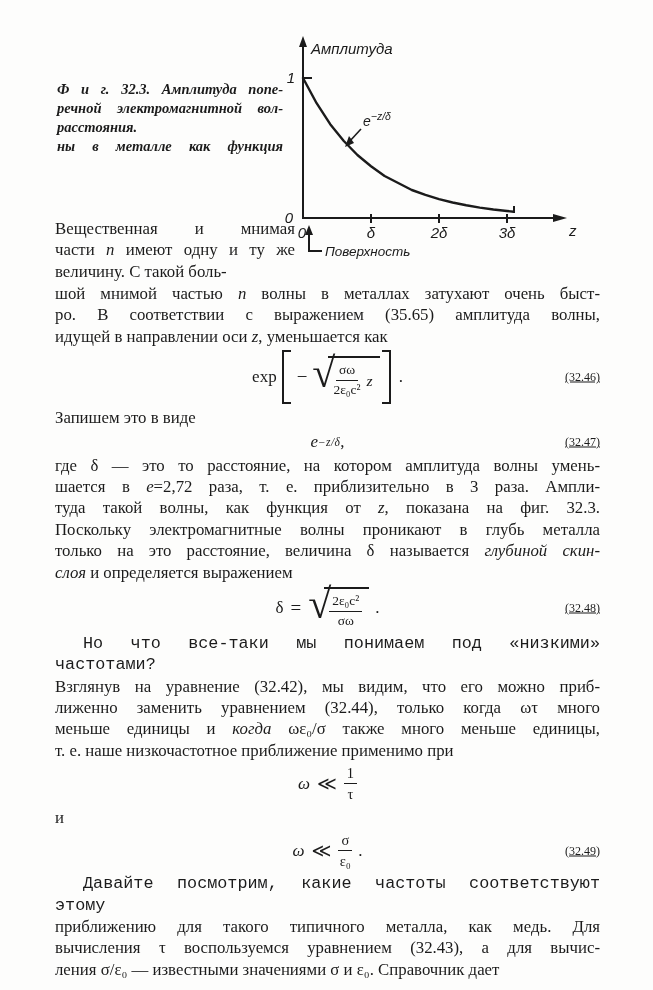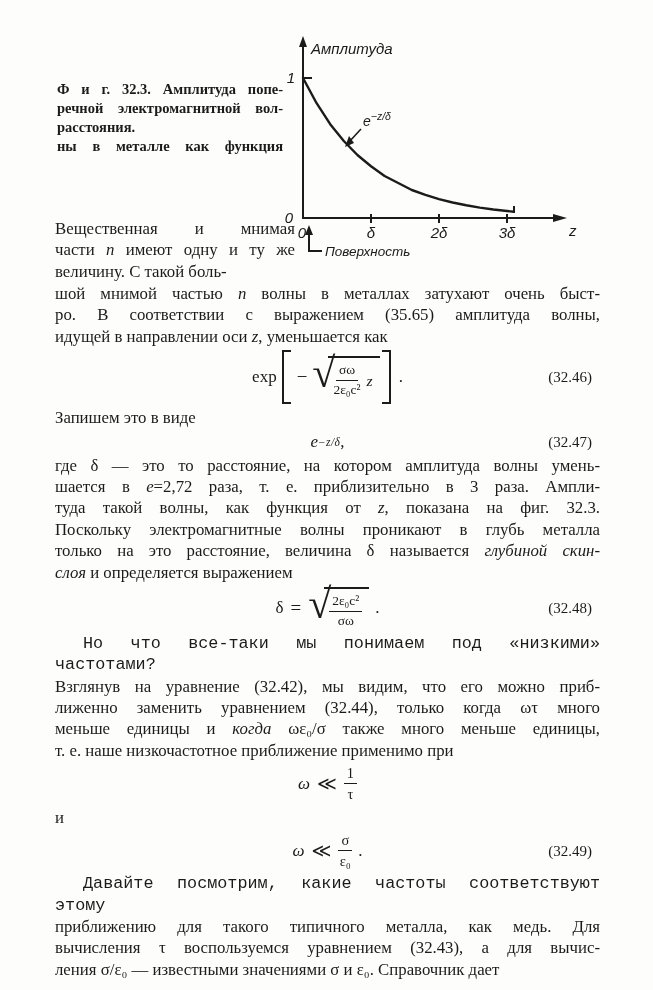--- a/index.html
+++ b/index.html
@@ -1,38 +1,38 @@
 <!DOCTYPE html>
 <html><head>
 <meta charset="utf-8">
 <style>
   html,body{margin:0;padding:0;background:#e9e9e9;}
   .page{width:653px;height:990px;box-sizing:border-box;background:#fdfdfc;margin:0 auto;
         padding:40px 53px 0 55px;position:relative;overflow:hidden;
         font-family:"Liberation Serif","DejaVu Serif",serif;font-size:16.8px;color:#1b1b1b;}
   
   .fig-area{position:relative;height:243px;}
-  .caption{position:absolute;left:2px;top:40px;width:226px;font-weight:700;
+  .caption{position:absolute;left:2px;top:40px;width:226px;font-style:italic;font-weight:700;
            font-size:14.5px;line-height:19px;}
   .caption .tline{text-align:justify;text-align-last:justify;}
   .caption .tline-last{text-align-last:left;}
   .chart-box{position:absolute;left:220px;top:-10px;width:330px;height:232px;}
   svg text{font-family:"Liberation Sans","DejaVu Sans",sans-serif;font-style:italic;fill:#1b1b1b;}
   .narrow{position:absolute;left:0;top:178px;width:240px;}
   .narrow .tline{text-align:justify;text-align-last:justify;}
   .narrow .tline-last{text-align-last:justify;}
   
   .para{line-height:21.4px;}
   .para .tline{text-align:justify;text-align-last:justify;}
   .para .tline-last{text-align-last:left;}
   .para.indent .tline:first-child{text-indent:28px;font-family:Liberation Mono, monospace;}
   .lead{line-height:21.4px;margin:1px 0;}
   
   .eqrow{position:relative;display:flex;justify-content:center;align-items:flex-end;margin:3px 0;}
-  .eqnum{position:absolute;right:8px;top:50%;transform:translateY(-50%);font-size:15px;}
+  .eqnum{position:absolute;right:0;top:50%;transform:translateY(-50%);font-size:12px;text-decoration:underline;}
   .eqc{display:inline-flex;align-items:center;font-size:17px;}
   .roman{margin-right:3px;}
   .minus{font-size:19px;margin:0 5px 0 4px;}
   .brk{width:7px;height:50px;margin:0 2px;}
   .brk-l{border-left:2.2px solid #1b1b1b;border-top:2.2px solid #1b1b1b;border-bottom:2.2px solid #1b1b1b;}
   .brk-r{border-right:2.2px solid #1b1b1b;border-top:2.2px solid #1b1b1b;border-bottom:2.2px solid #1b1b1b;}
   .sqrt{display:inline-flex;align-items:flex-start;}
   .sqrt-sign{font-size:42px;line-height:1;font-style:normal;transform:translateY(-3px);}
   .radicand{margin-left:-7px;margin-top:1px;border-top:2px solid #1b1b1b;
             display:inline-flex;align-items:center;padding:4px 7px 0 5px;}

